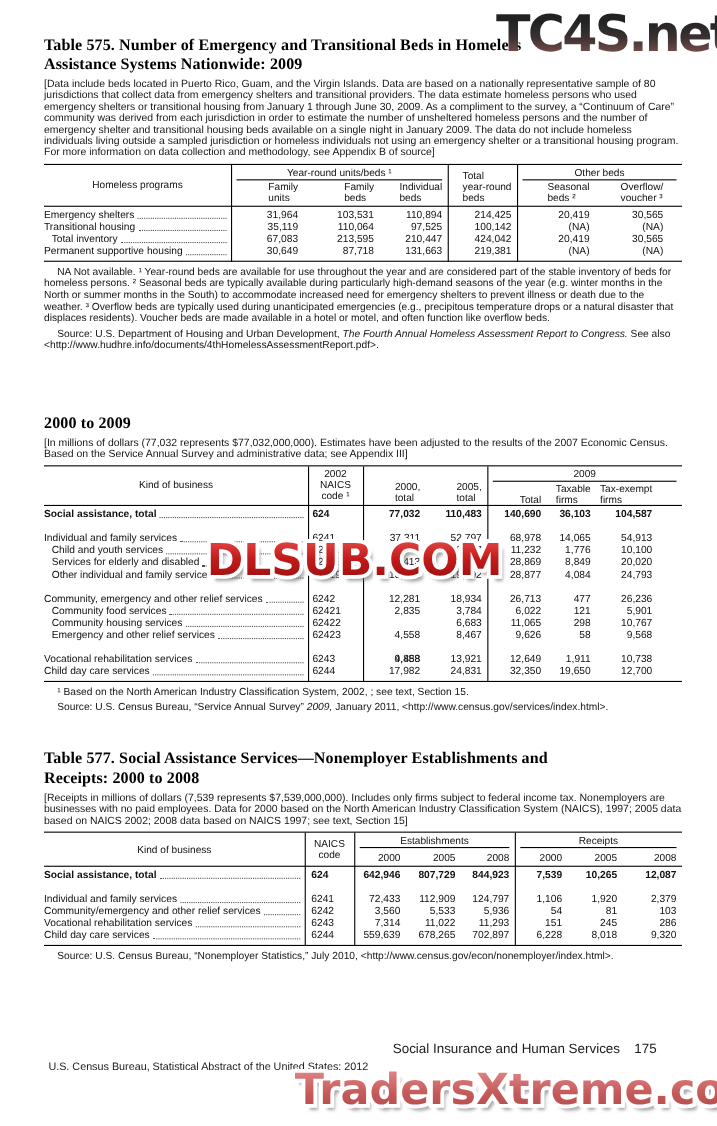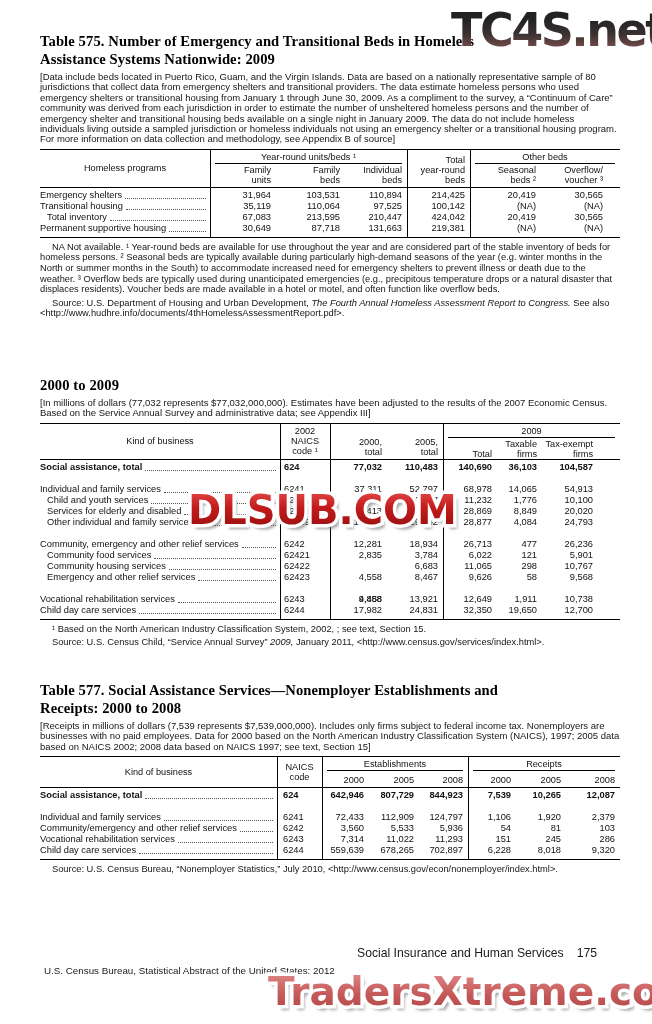--- a/index.html
+++ b/index.html
@@ -15,21 +15,21 @@
   .tbl{position:relative;border-top:1px solid #000;margin-top:3px;}
   .vline{position:absolute;top:0;bottom:0;width:1px;background:#000;}
   .thead{display:flex;border-bottom:1px solid #000;}
   .hc{box-sizing:border-box;font-size:9.2px;line-height:10px;}
   .hcenter{display:flex;align-items:center;justify-content:center;text-align:center;}
   .hgroup{display:flex;flex-direction:column;}
   .hgl{margin:0 5px;border-bottom:1px solid #000;text-align:center;padding:2px 0 1px 0;
        font-size:9.2px;line-height:10px;}
   .hsub{flex:1;display:flex;}
   .hs{box-sizing:border-box;display:flex;align-items:flex-end;justify-content:flex-end;
-      text-align:right;white-space:pre-line;padding:2px 0 1px 0;font-size:9.2px;line-height:9.8px;}
+      white-space:pre-line;padding:2px 0 1px 0;font-size:9.2px;line-height:9.8px;}
   .hpre{white-space:pre-line;}
 
   .tbody{border-bottom:1px solid #000;padding:2px 0 3px 0;}
   .tr{display:flex;height:11px;font-size:9.3px;line-height:10.8px;}
   .td{box-sizing:border-box;}
   .lblc{display:flex;overflow:hidden;}
   .lt{white-space:nowrap;}
   .leader{flex:1;min-width:4px;border-bottom:1px dotted #555;margin:0 4px 2px 3px;}
   .num{text-align:right;white-space:nowrap;}
   .code{text-align:left;white-space:nowrap;}
@@ -324,21 +324,21 @@
           <div class="td num" style="width:60px;padding-right:8px;">17,982</div>
           <div class="td num" style="width:53px;padding-right:5px;">24,831</div>
           <div class="td num" style="width:54px;padding-right:5px;">32,350</div>
           <div class="td num" style="width:44px;padding-right:4px;">19,650</div>
           <div class="td num" style="width:79px;padding-right:27px;">12,700</div>
         </div>
       </div>
     </div>
 
     <p class="fn">¹ Based on the North American Industry Classification System, 2002, ; see text, Section 15.</p>
-    <p class="fn tight"><span>Source: U.S. Census Child, “Service Annual Survey” </span><span class="it">2009,</span><span> January 2011, &lt;http://www.census.gov/services/index.html&gt;.</span></p>
+    <p class="fn tight"><span>Source: U.S. Census Bureau, “Service Annual Survey” </span><span class="it">2009,</span><span> January 2011, &lt;http://www.census.gov/services/index.html&gt;.</span></p>
   </div>
 
   <div class="sec" id="sec577">
     <h1 class="tbl-title"><span>Table 577. Social Assistance Services—Nonemployer Establishments and</span><br><span>Receipts: 2000 to 2008</span></h1>
     <p class="bracket">[Receipts in millions of dollars (7,539 represents $7,539,000,000). Includes only firms subject to federal income tax. Nonemployers are businesses with no paid employees. Data for 2000 based on the North American Industry Classification System (NAICS), 1997; 2005 data based on NAICS 2002; 2008 data based on NAICS 1997; see text, Section 15]</p>
 
     <div class="tbl" style="margin-top:4px;">
       <div class="vline" style="left:237px;"></div>
       <div class="vline" style="left:282px;"></div>
       <div class="vline" style="left:428px;"></div>

